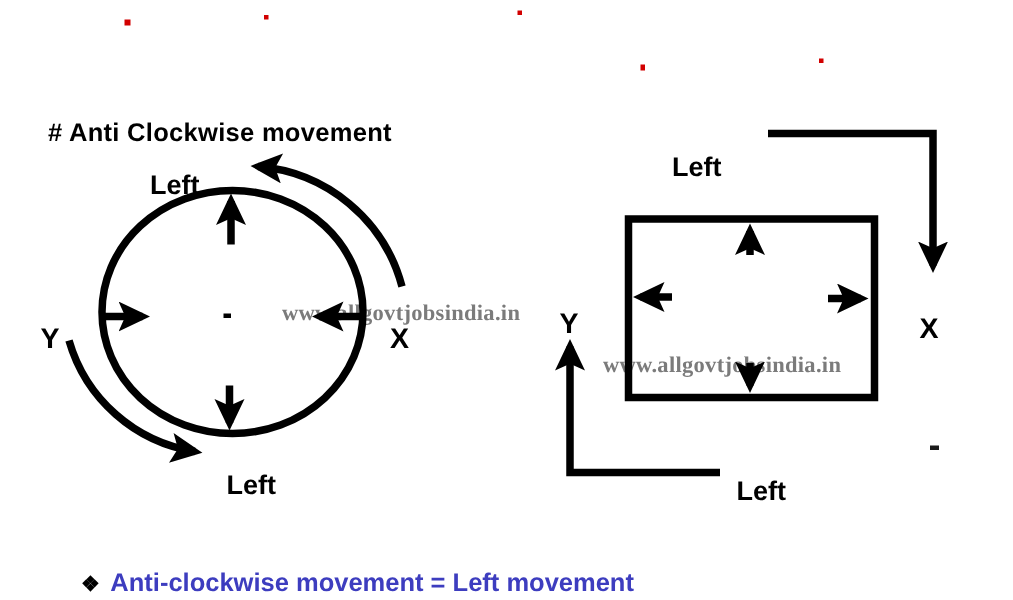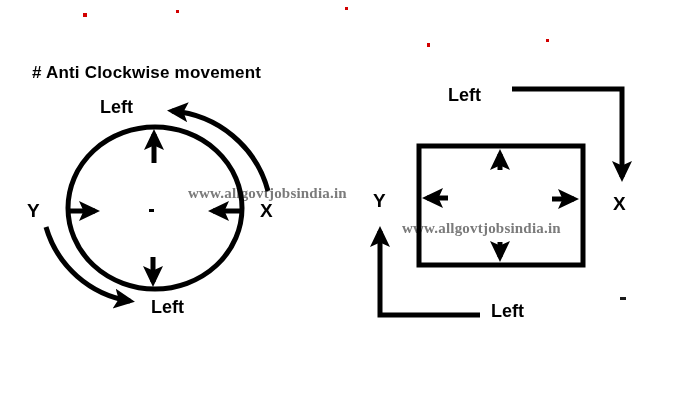--- a/index.html
+++ b/index.html
@@ -1,20 +1,20 @@
 <!DOCTYPE html>
 <html><head>
 <meta charset="utf-8">
 <style>
   html,body{margin:0;padding:0;background:#fff;}
   #stage{
     position:relative;width:675px;height:400px;background:#ffffff;overflow:hidden;
     font-family:"Liberation Sans",sans-serif;
   }
-  .abs{position:absolute;white-space:nowrap;}
+  .abs{position:absolute;white-space:nowrap;margin-top:16px;}
   .title{font-size:17px;font-weight:bold;color:#000;letter-spacing:.2px;}
   .dirlabel{font-size:18px;font-weight:bold;color:#000;}
   .axis{font-size:19px;font-weight:bold;color:#000;}
   .watermark{
     font-family:"Liberation Serif",serif;font-weight:bold;font-size:15px;
     color:#7b7b7b;letter-spacing:.2px;z-index:1;
   }
   #diagram-svg{position:absolute;left:0;top:0;z-index:2;}
   .label-layer{z-index:3;}
   .caption{font-size:17px;font-weight:bold;color:#3d3dbf;z-index:3;}
@@ -63,19 +63,22 @@
   <span class="abs dirlabel label-layer" style="left:100px;top:97px;">Left</span>
   <span class="abs dirlabel label-layer" style="left:151px;top:297px;">Left</span>
   <span class="abs axis label-layer" style="left:27px;top:200px;">Y</span>
   <span class="abs axis label-layer" style="left:260px;top:200px;">X</span>
 
   <span class="abs dirlabel label-layer" style="left:448px;top:85px;">Left</span>
   <span class="abs dirlabel label-layer" style="left:491px;top:301px;">Left</span>
   <span class="abs axis label-layer" style="left:373px;top:190px;">Y</span>
   <span class="abs axis label-layer" style="left:613px;top:193px;">X</span>
 
+  <div class="abs caption" style="left:54px;top:363px;">
+    <span class="bullet">❖</span><span>Anti-clockwise movement = Left movement</span>
+  </div>
 
   <div class="red-dot" style="left:83px;top:13px;width:4px;height:4px;"></div>
   <div class="red-dot" style="left:176px;top:10px;width:3px;height:3px;"></div>
   <div class="red-dot" style="left:345px;top:7px;width:3px;height:3px;"></div>
   <div class="red-dot" style="left:427px;top:43px;width:3px;height:4px;"></div>
   <div class="red-dot" style="left:546px;top:39px;width:3px;height:3px;"></div>
 </div>
 
 </body></html>

